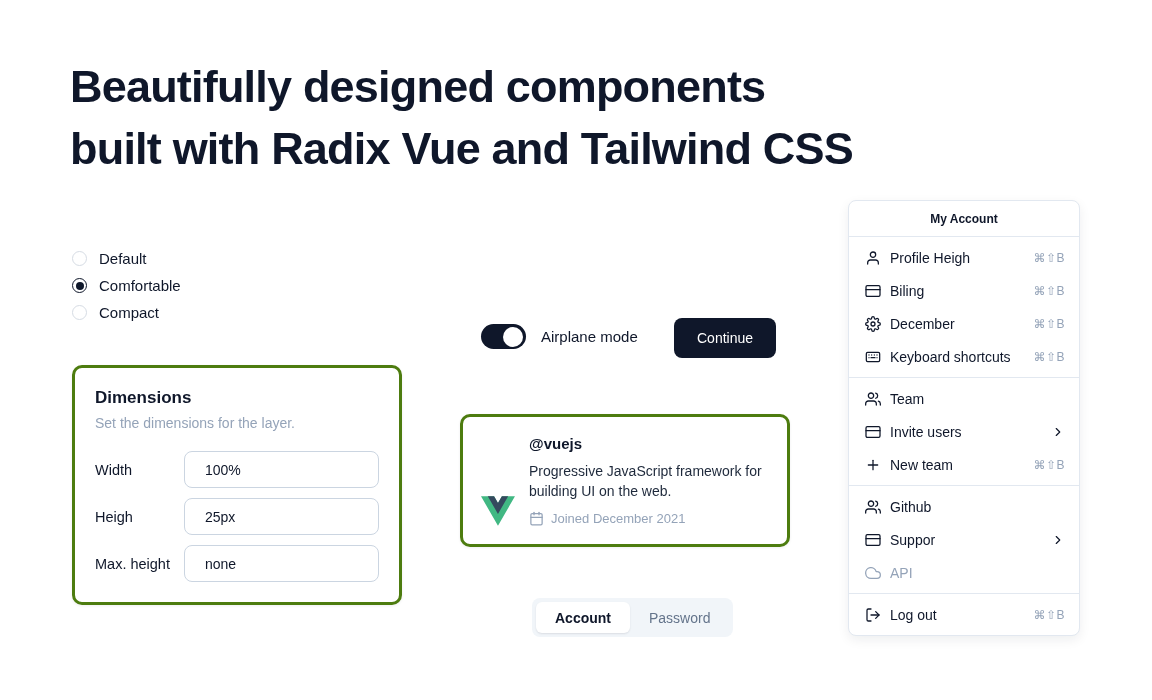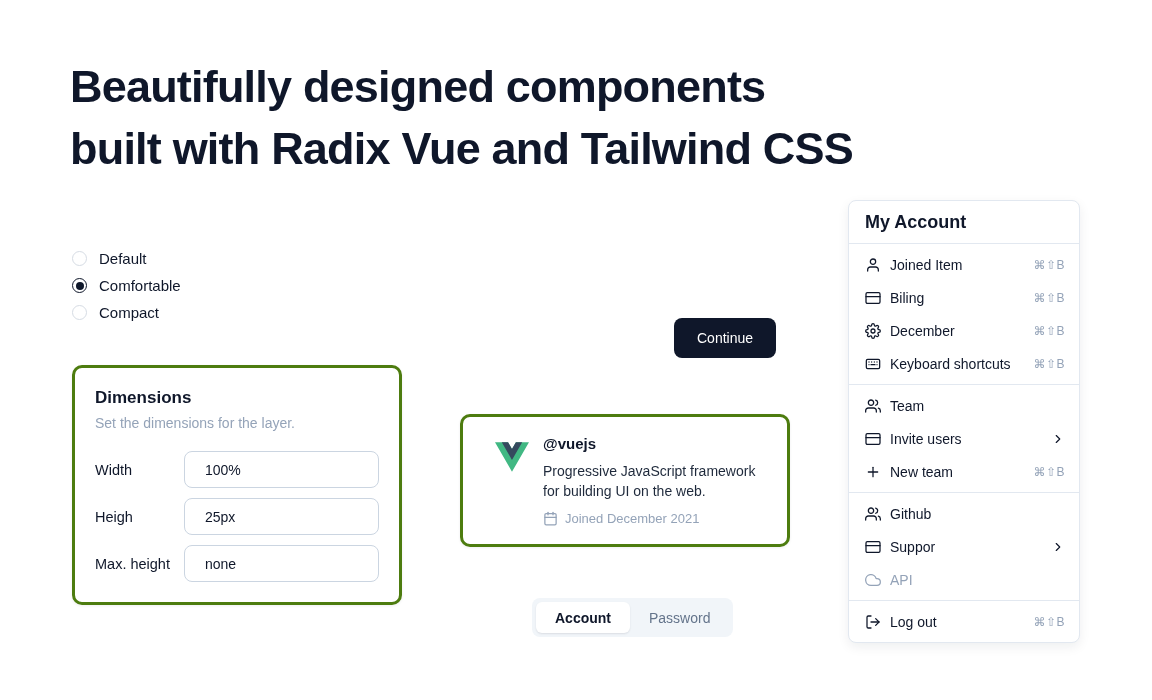--- a/index.html
+++ b/index.html
@@ -34,37 +34,37 @@
   .switch { width:45px; height:25px; border-radius:999px; background:#0f172a; position:relative; cursor:pointer; }
   .switch-knob { position:absolute; top:2.5px; right:3px; width:20px; height:20px; border-radius:50%; background:#fff; }
   .airplane-label { font-size:15px; font-weight:500; }
 
   
   .continue-btn { position:absolute; left:674px; top:318px; height:40px; padding:0 23px; background:#0f172a;
                   color:#fff; border:none; border-radius:8px; font-size:14px; font-weight:500;
                   font-family:inherit; cursor:pointer; }
 
   
-  .vue-card { position:absolute; left:460px; top:414px; width:330px; padding:18px 20px 18px 32px; display:flex; gap:14px; }
+  .vue-card { position:absolute; left:460px; top:414px; width:330px; padding:18px 20px 18px 18px; display:flex; gap:14px;align-items:flex-end; }
   .vue-logo { flex:none; margin-top:7px; }
   .vue-handle { font-size:15px; font-weight:700; margin-bottom:9px; }
   .vue-desc { font-size:14px; line-height:1.45; color:#1e293b; margin-bottom:9px; }
   .vue-joined { display:flex; align-items:center; gap:7px; color:#94a3b8; font-size:13px; }
   .vue-joined svg { flex:none; }
 
   
   .tabs { position:absolute; left:532px; top:598px; display:flex; background:#f1f5f9; border-radius:8px; padding:4px; }
   .tab { height:31px; padding:0 19px; display:flex; align-items:center; font-size:14px; border-radius:6px;
          color:#64748b; font-weight:500; cursor:pointer; background:transparent; border:none; font-family:inherit; }
   .tab.active { background:#fff; color:#0f172a; font-weight:600; box-shadow:0 1px 2px rgba(15,23,42,.1); }
 
   
   .menu { position:absolute; left:848px; top:200px; width:232px; background:#fff; border:1px solid #e2e8f0;
           border-radius:8px; box-shadow:0 4px 12px rgba(15,23,42,.07); overflow:hidden; }
-  .menu-header { padding:11px 16px 10px; font-size:18px; font-weight:600; }
+  .menu-header { padding:11px 16px 10px; font-size:12px; font-weight:600;text-align:center; }
   .menu-sep { height:1px; background:#e2e8f0; }
   .menu-group { padding:4px 0; }
   .menu-item { display:flex; align-items:center; gap:9px; padding:0 14px 0 16px; height:33px; font-size:14px; cursor:pointer; }
   .mi-icon { width:16px; height:16px; display:flex; align-items:center; justify-content:center; color:#0f172a; flex:none; }
   .mi-label { flex:1; white-space:nowrap; }
   .mi-shortcut { font-size:12px; color:#94a3b8; letter-spacing:0.5px; white-space:nowrap; }
   .mi-chevron { display:flex; color:#0f172a; }
   .menu-item.disabled { color:#94a3b8; cursor:default; }
   .menu-item.disabled .mi-icon { color:#94a3b8; }
 
@@ -105,20 +105,26 @@
     <div class="dim-row">
       <span class="dim-label">Heigh</span>
       <input class="dim-input" type="text" value="25px" style="">
     </div>
     <div class="dim-row">
       <span class="dim-label">Max. height</span>
       <input class="dim-input" type="text" value="none" style="">
     </div>
   </div>
 
+  <div class="airplane">
+    <div class="switch">
+      <div class="switch-knob"></div>
+    </div>
+    <span class="airplane-label">Airplane mode</span>
+  </div>
 
   <button class="continue-btn">Continue</button>
 
   <div class="card vue-card">
     <span class="vue-logo">
       <svg class="ic" viewBox="0 0 262 227" width="34" height="30" aria-hidden="true">
         <path fill="#41B883" d="M161.1 0l-30.2 52.4L100.6 0H0l130.9 226.7L261.8 0z"></path>
         <path fill="#35495E" d="M161.1 0l-30.2 52.4L100.6 0H52.3l78.5 136L209.4 0z"></path>
       </svg>
     </span>
@@ -149,21 +155,21 @@
     <div class="menu-sep"></div>
 
     <div class="menu-group">
       <div class="menu-item">
         <span class="mi-icon">
           <svg class="ic" viewBox="0 0 24 24" width="16" height="16" fill="none" stroke="currentColor" stroke-width="1.9" stroke-linecap="round" stroke-linejoin="round">
             <path d="M20 21v-2a4 4 0 0 0-4-4H8a4 4 0 0 0-4 4v2"></path>
               <circle cx="12" cy="7" r="4"></circle>
           </svg>
         </span>
-        <span class="mi-label">Joined Item</span>
+        <span class="mi-label">Profile Heigh</span>
         <span class="mi-shortcut">⌘⇧B</span>
       </div>
       <div class="menu-item">
         <span class="mi-icon">
           <svg class="ic" viewBox="0 0 24 24" width="16" height="16" fill="none" stroke="currentColor" stroke-width="1.9" stroke-linecap="round" stroke-linejoin="round">
             <rect x="1.5" y="4" width="21" height="16" rx="2"></rect>
               <line x1="1.5" y1="10" x2="22.5" y2="10"></line>
           </svg>
         </span>
         <span class="mi-label">Biling</span>

